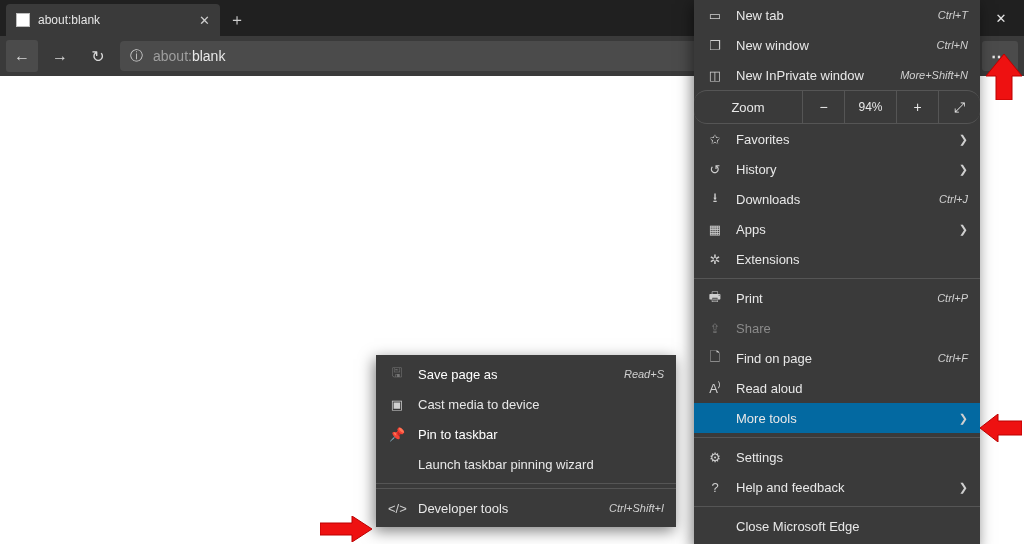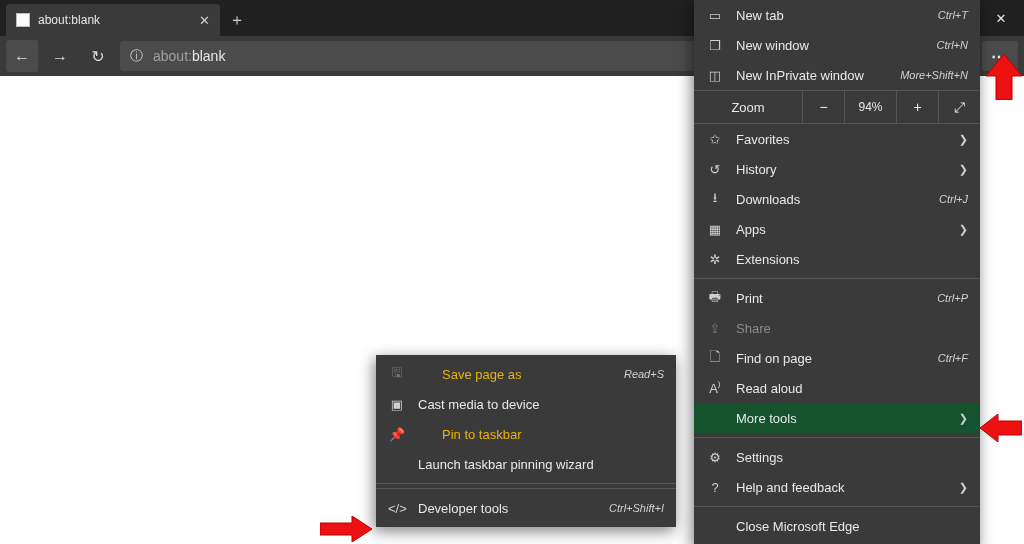--- a/index.html
+++ b/index.html
@@ -20,36 +20,36 @@
   .urlbar { flex:1; height:30px; background:#4b4b4b; border-radius:4px; display:flex; align-items:center; gap:10px; padding:0 10px; color:#e8e8e8; font-size:14px;}
   .urlbar .lock { color:#cfcfcf; font-size:13px;}
   .url-dim { color:#9f9f9f; }
   .dots { width:36px; height:30px; margin-left:auto; display:flex; align-items:center; justify-content:center; color:#e6e6e6; background:#4b4b4b; border-radius:3px; letter-spacing:2px; font-weight:bold;}
 
   .content { position:absolute; left:0; right:0; top:76px; bottom:0; background:#fff; }
 
   
   .menu { position:absolute; top:0; right:44px; width:286px; background:#3a3a3a; color:#e8e8e8; font-size:13px; box-shadow:-2px 4px 14px rgba(0,0,0,.5); padding-bottom:6px;}
   .mi { display:flex; align-items:center; height:30px; padding:0 12px; gap:12px; }
-  .mi:hover, .mi.hover { background:#14532d; }
+  .mi:hover, .mi.hover { background:#0369a1; }
   .mi .ic { width:18px; text-align:center; color:#cfcfcf; font-size:13px;}
   .mi .lbl { flex:1; }
   .mi .sc { color:#d0d0d0; font-size:11px;font-style:italic; }
   .mi .chev { color:#cfcfcf; font-size:11px;}
   .mi.disabled { color:#8a8a8a; }
   .mi.disabled .ic { color:#777; }
   .sep { height:1px; background:#555; margin:4px 0; }
-  .zoomrow { display:flex; align-items:center; height:34px; border-top:1px solid #555; border-bottom:1px solid #555;}
+  .zoomrow { display:flex; align-items:center; height:34px; border-top:1px solid #555; border-bottom:1px solid #555;border-radius:13px;}
   .zoomrow .zlabel { flex:1; text-align:center; color:#e8e8e8; font-size:13px;}
   .zoomrow .zbtn { width:42px; height:100%; display:flex; align-items:center; justify-content:center; color:#e8e8e8; border-left:1px solid #555; font-size:14px;}
   .zoomrow .zval { width:52px; text-align:right; font-size:12px; border-left:1px solid #555; height:100%; display:flex; align-items:center; justify-content:center;}
 
   
   .submenu { position:absolute; top:355px; left:376px; width:300px; background:#3a3a3a; color:#e8e8e8; font-size:13px; box-shadow:-2px 4px 14px rgba(0,0,0,.5); padding:4px 0;}
-  .submenu .mi.disabled .lbl { color:#eab308;margin-left:24px; }
+  .submenu .mi.disabled .lbl { color:#ffffff; }
 
   
   .arrow { position:absolute; }
   .arrow svg path { fill:#e11; stroke:#b00; stroke-width:1; }
 
 </style>
 </head>
 <body>
 
 <div class="titlebar">

